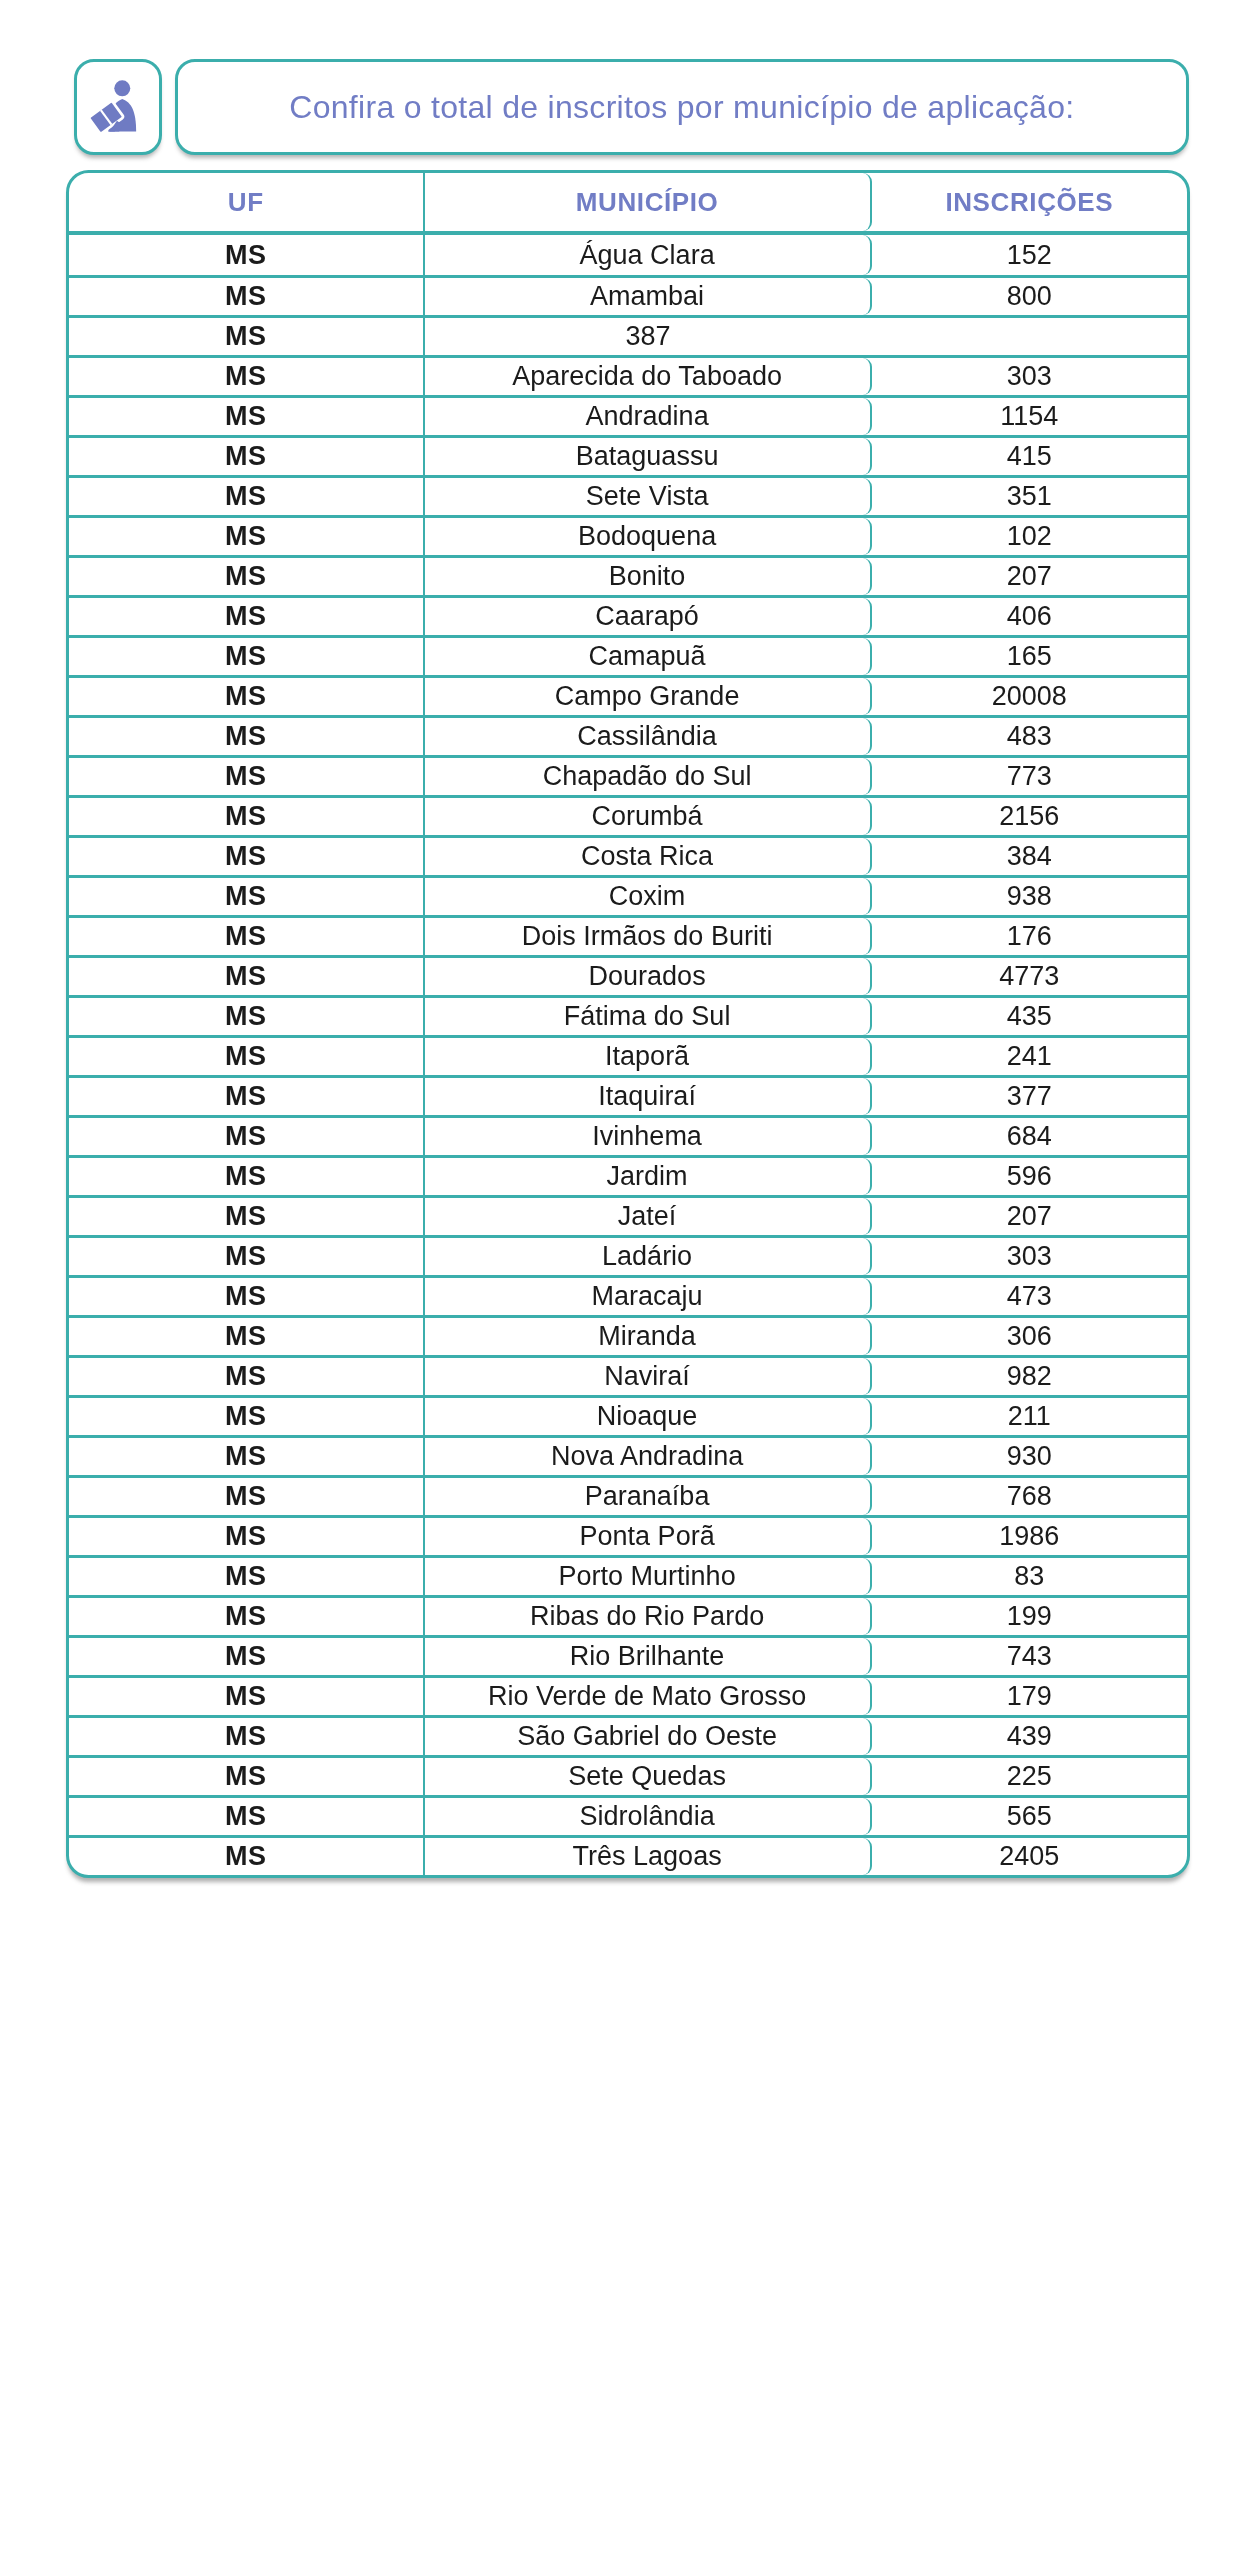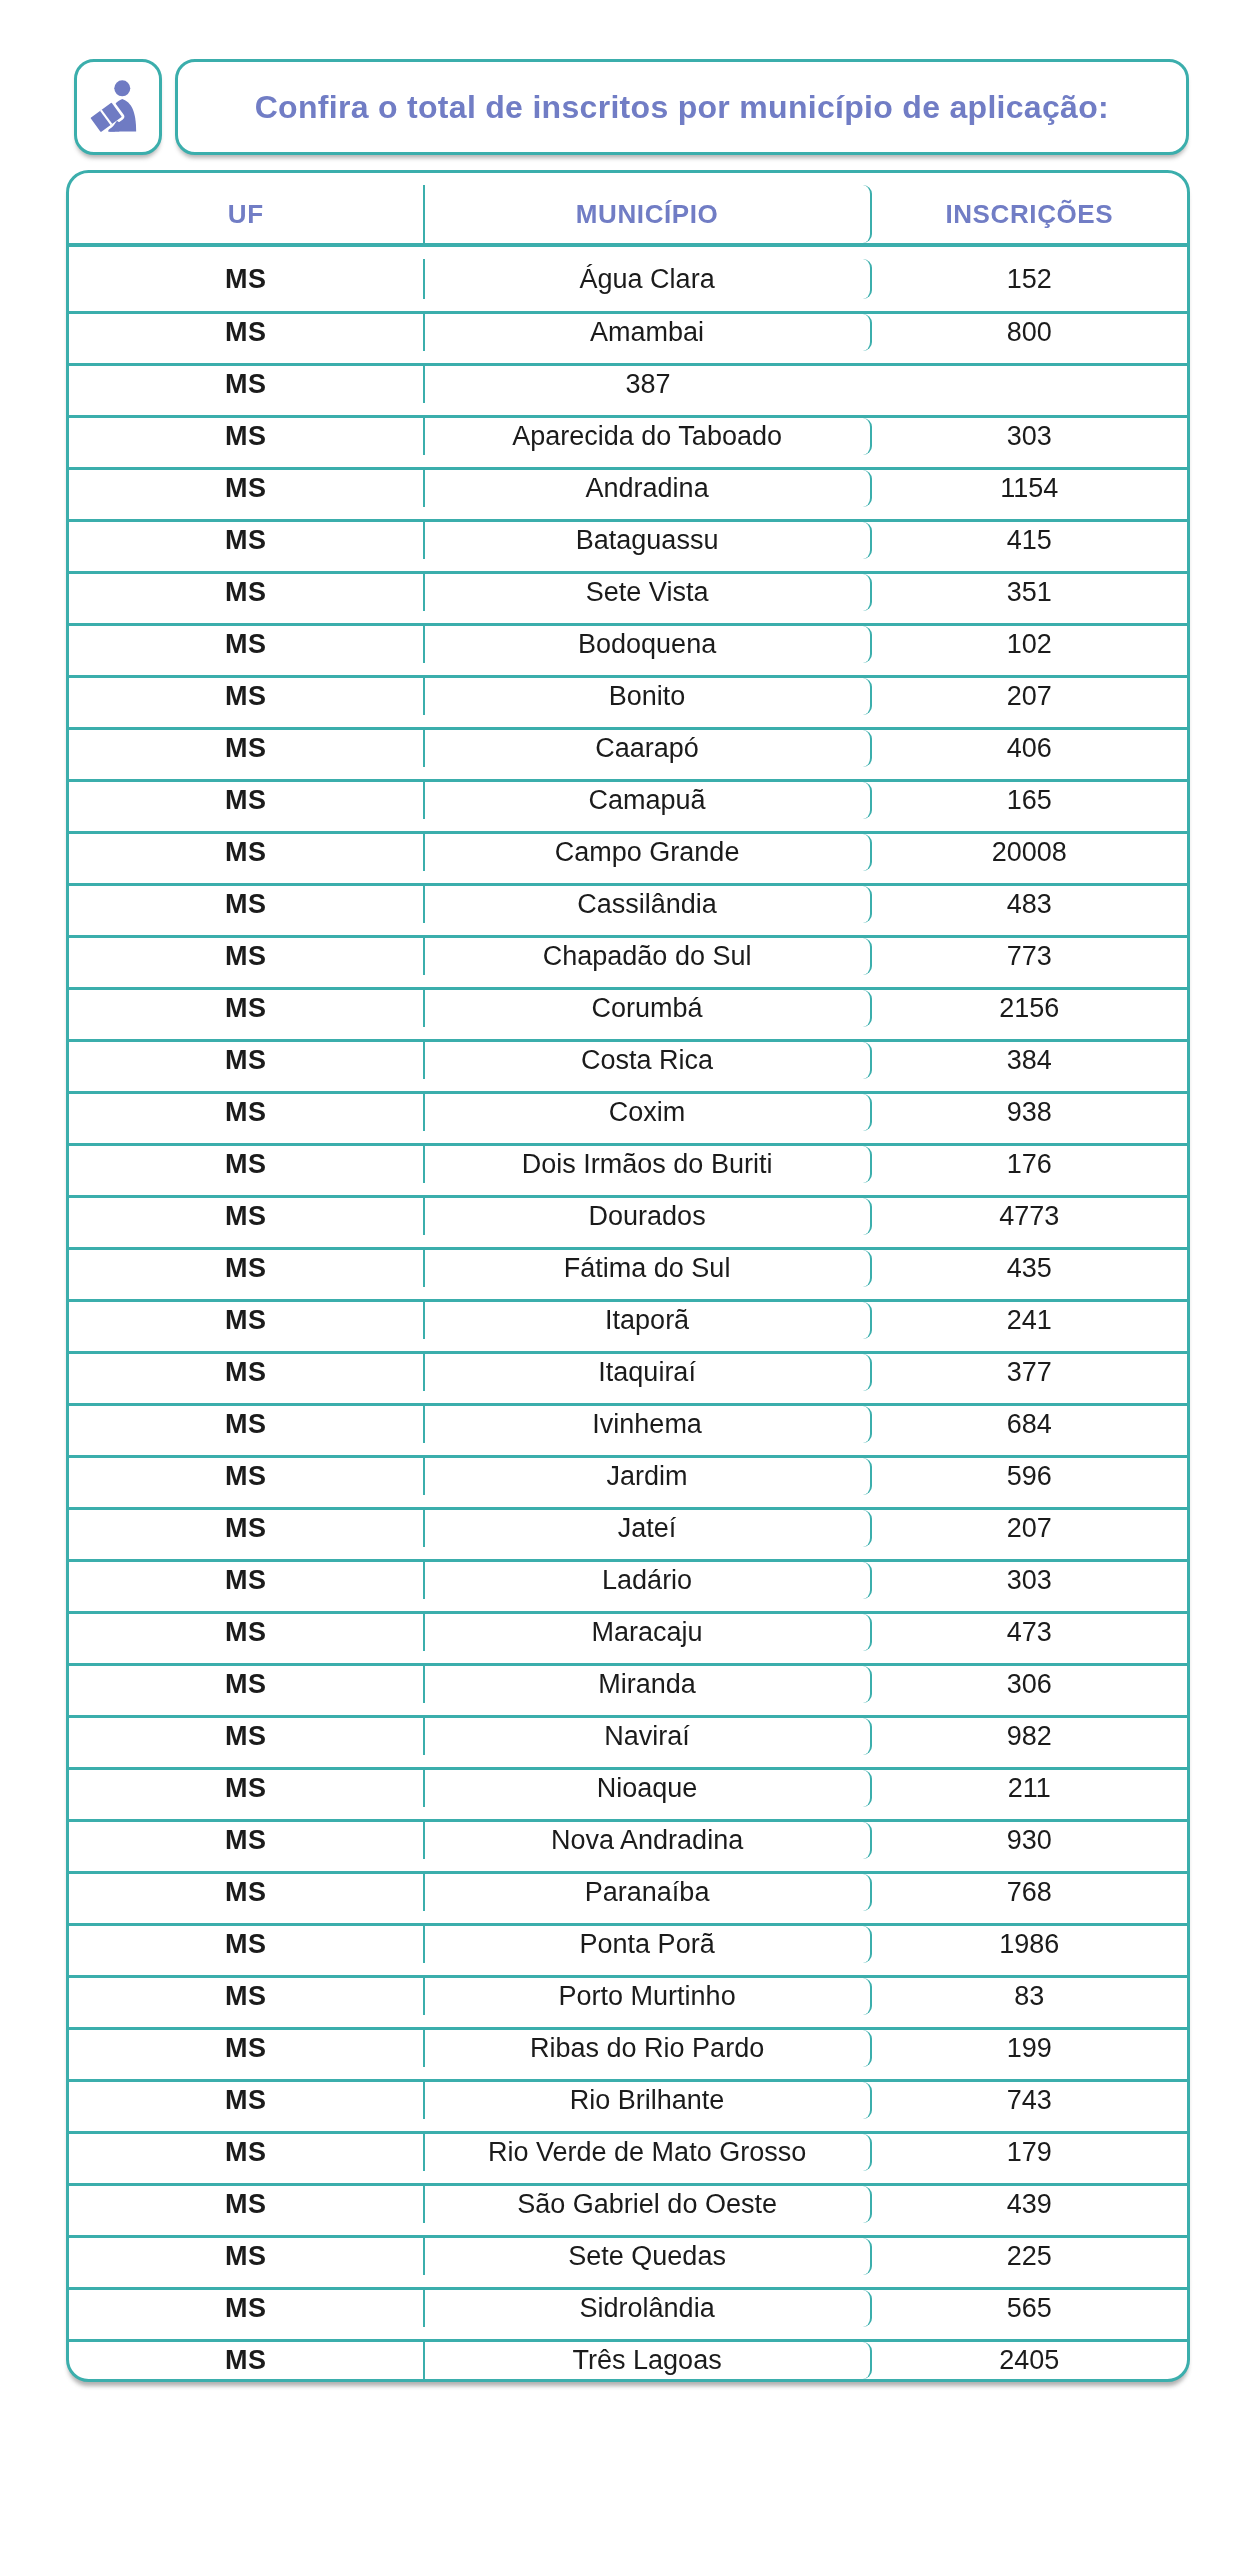--- a/index.html
+++ b/index.html
@@ -50,39 +50,38 @@
     border-radius: 20px;
     background: #fff;
     display: flex;
     align-items: center;
     justify-content: center;
     box-shadow: 0 4.7px 4.1px -2.4px rgba(90,90,90,0.45);
     padding: 0 24px;
   }
   .title {
     font-size: 32px;
-    font-weight: bold;
+    font-weight: normal;
     color: var(--purple);
     letter-spacing: 0.3px;
     white-space: nowrap;
   }
   
   .table {
     margin-top: 15px;
     width: 1124px;
     border: 3.6px solid var(--teal);
     border-radius: 22.5px;
     overflow: hidden;
     background: #fff;
     box-shadow: 0 6px 4.7px -2.4px rgba(80,80,80,0.45);
   }
   .thead, .tr {
     display: grid;
     grid-template-columns: 31.8% 40% 28.2%;
-    margin-top: 12px;
   }
   .thead {
     height: 62px;
     border-bottom: 4.7px solid var(--teal);
   }
   .th {
     display: flex;
     align-items: center;
     justify-content: center;
     font-weight: bold;

